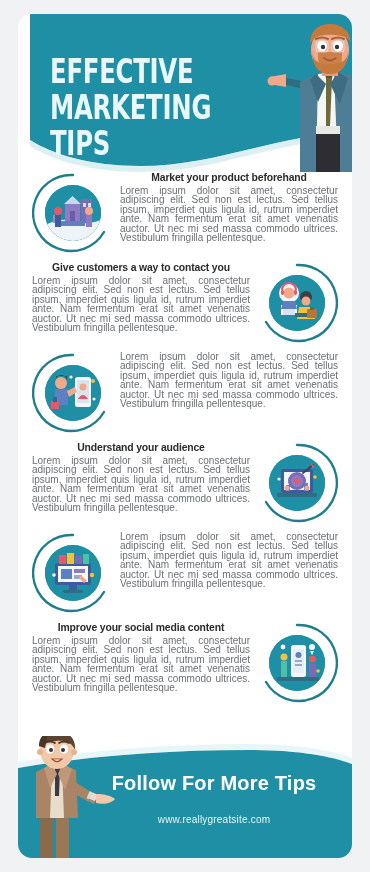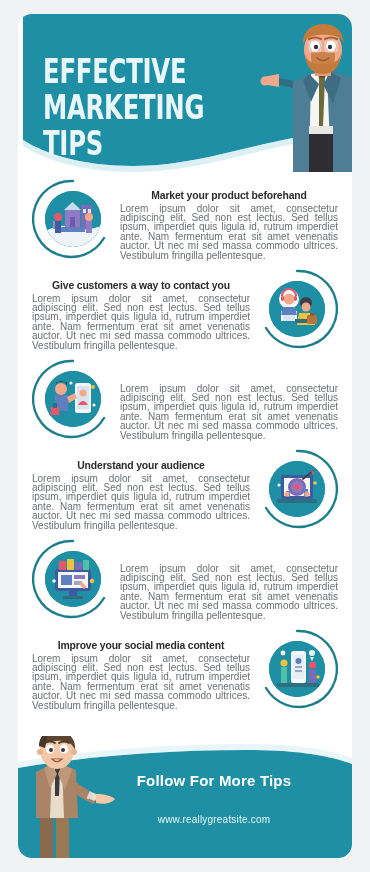--- a/index.html
+++ b/index.html
@@ -15,21 +15,21 @@
     position:absolute;
     left:18px; top:14px;
     width:334px; height:844px;
     background:#FFFFFF;
     border-radius:14px;
     overflow:hidden;
   }
 
   
   .header {
-    position:absolute; left:5px; top:0;
+    position:absolute; left:12px; top:0;
     width:334px; height:158px;
     overflow:hidden;
   }
   .header-svg { position:absolute; left:0; top:0; }
 
   .header-title {
     position:absolute;
     left:20px; top:40px;
     width:232px;
     color:#EAF7F9;
@@ -53,21 +53,21 @@
 
   .tip {
     position:relative;
     height:88px;
     margin-bottom:2px;
   }
   .tip-inner {
     position:absolute;
     left:14px; right:14px; top:0; bottom:0;
     display:flex;
-    align-items:flex-end;
+    align-items:flex-start;
     gap:6px;
   }
   .tip.right .tip-inner { flex-direction:row-reverse; }
 
   .badge {
     position:relative;
     width:82px; height:82px;
     flex:0 0 82px;
   }
   .badge svg { position:absolute; left:0; top:0; }
@@ -103,21 +103,21 @@
     overflow:hidden;
   }
   .footer-svg { position:absolute; left:0; top:0; }
 
   .footer-cta {
     position:absolute;
     left:86px; top:36px;
     width:220px;
     text-align:center;
     color:#FFFFFF;
-    font-size:15px;
+    font-size:20px;
     font-weight:bold;
     letter-spacing:0.2px;
   }
   .footer-url {
     position:absolute;
     left:86px; top:78px;
     width:220px;
     text-align:center;
     color:#E8F6F8;
     font-size:10px;

